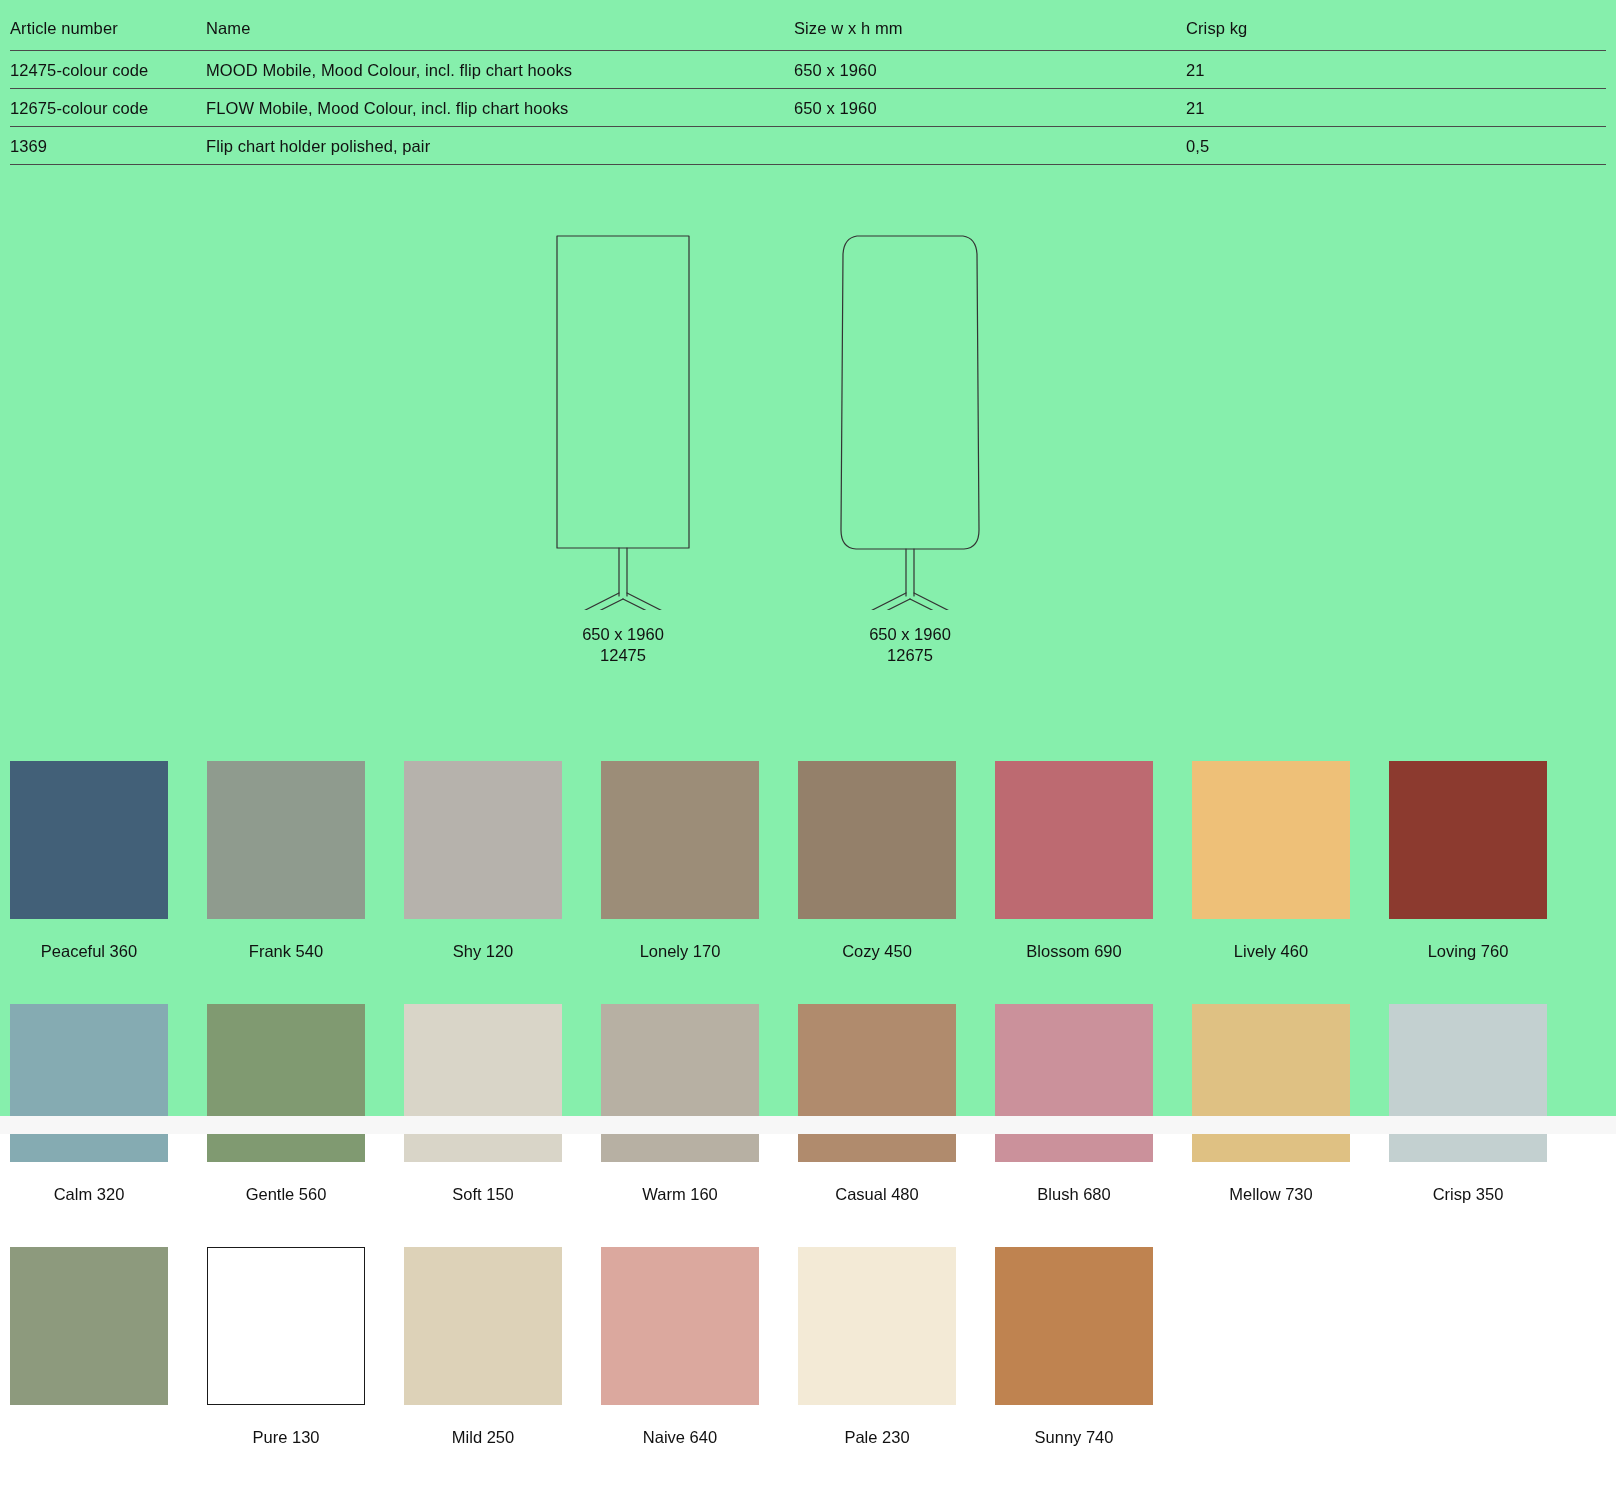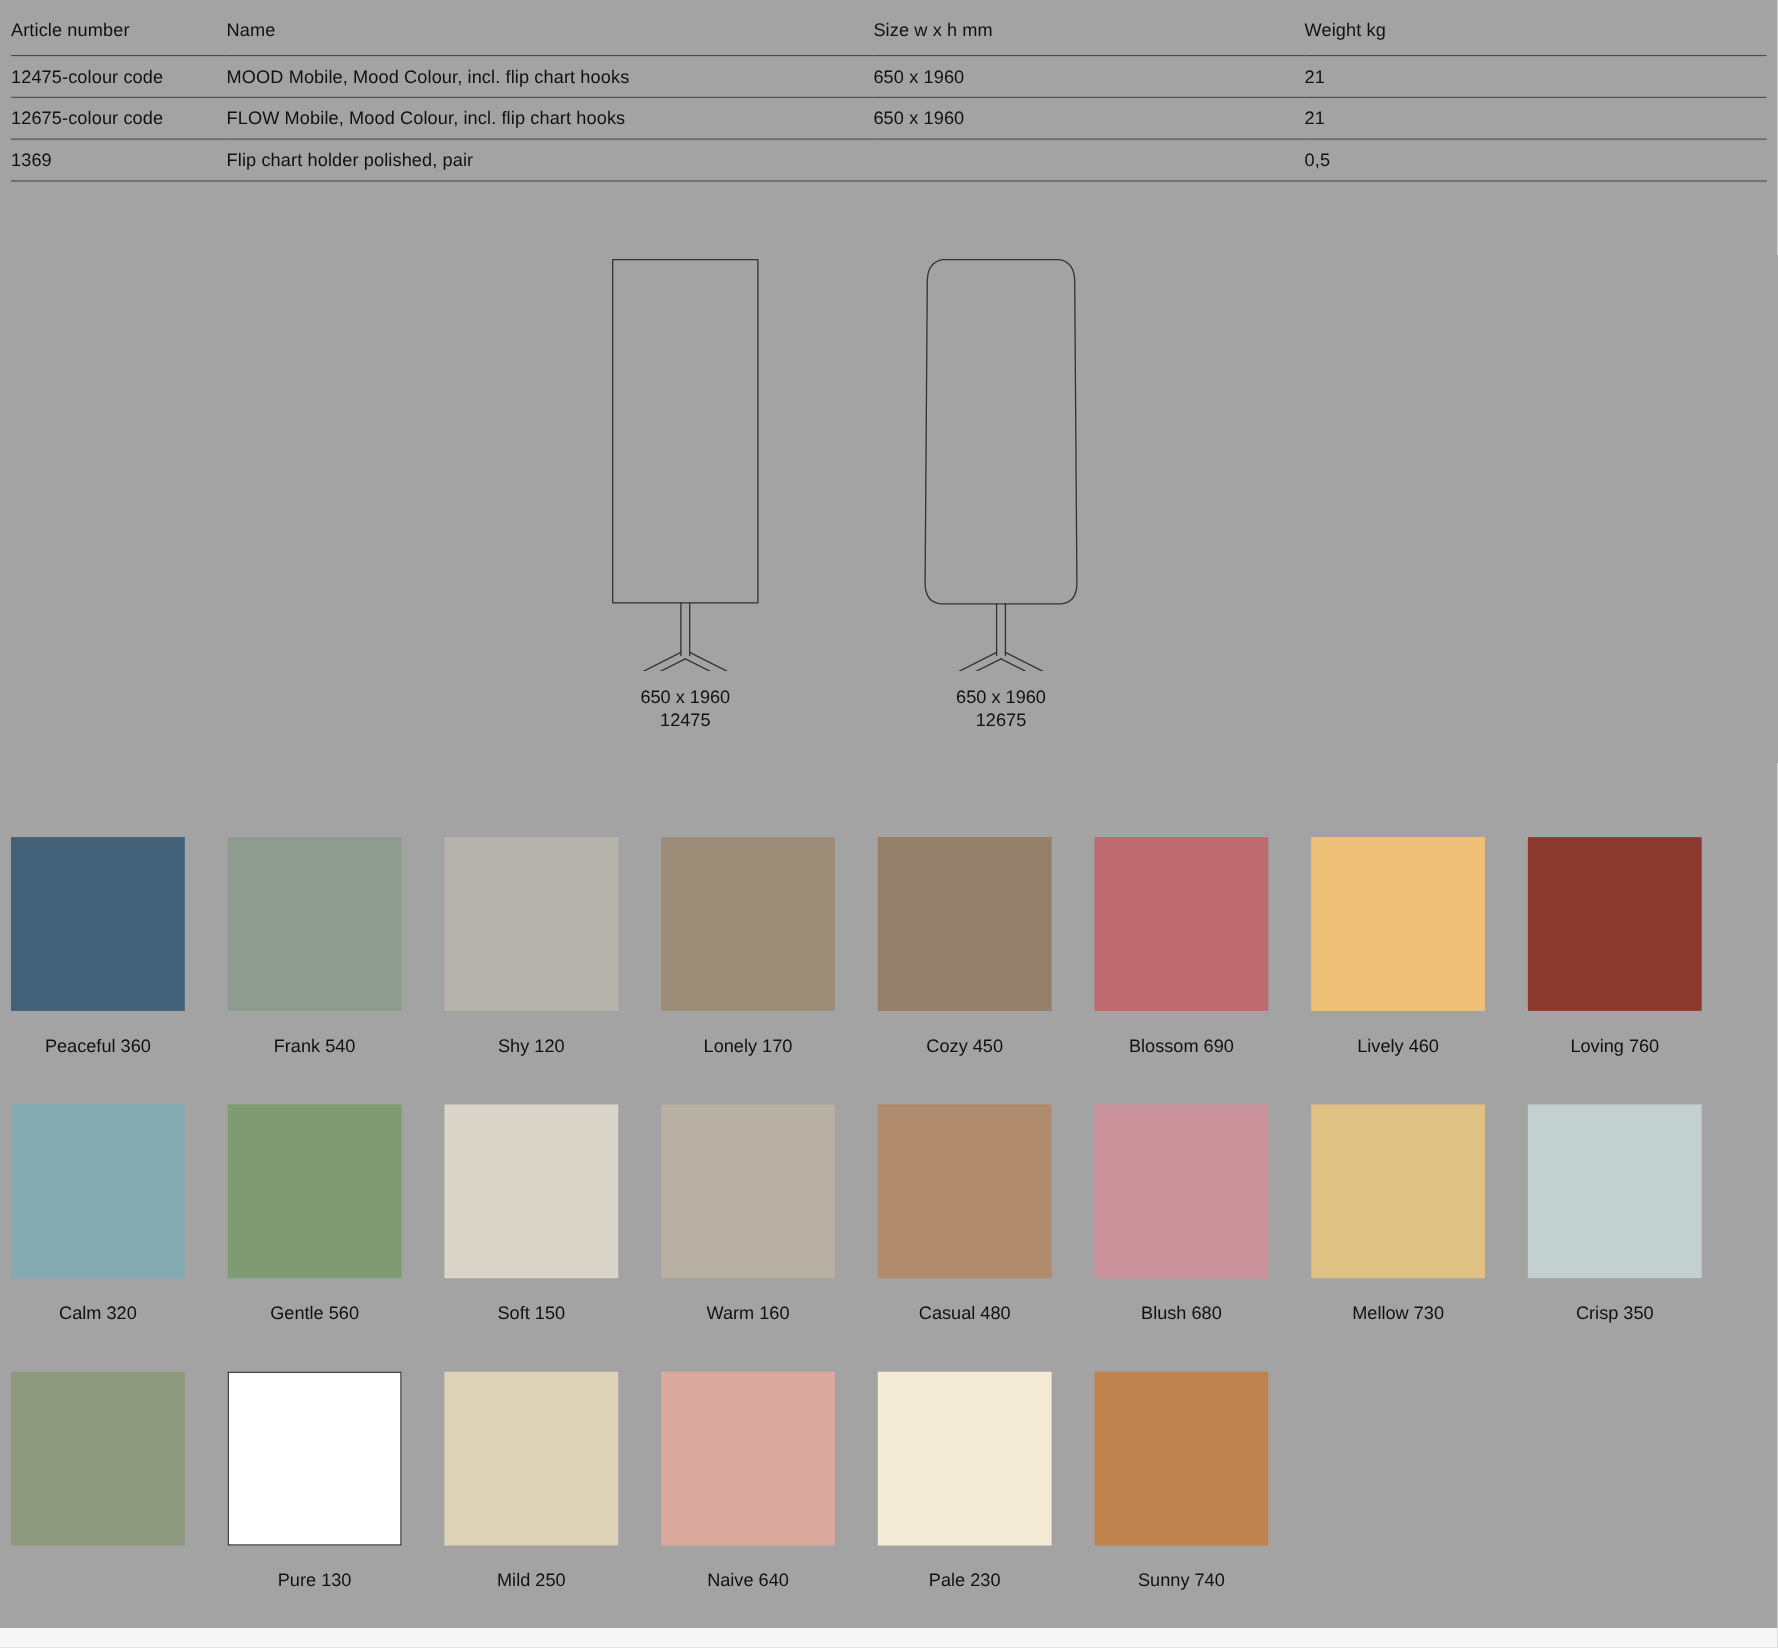--- a/index.html
+++ b/index.html
@@ -4,21 +4,21 @@
 <style>
   * { box-sizing: border-box; margin: 0; padding: 0; }
   html, body {
     width: 1616px;
     height: 1498px;
     background: #ffffff;
     font-family: "Liberation Sans", sans-serif;
     color: #111111;
     overflow: hidden;
   }
-  .page { position: relative; width: 1616px; height: 1498px; background:#a3a3a3; }
+  .page { position: relative; width: 1616px; height: 1134px; background:#86efac; }
 
   
   .spec-table {
     position: absolute;
     left: 10px; top: 18px;
     width: 1596px;
     border-collapse: collapse;
     font-size: 16.5px;
     letter-spacing: .1px;
   }
@@ -109,21 +109,21 @@
 <body>
 
 <div class="page">
 
   <table class="spec-table">
     <thead>
       <tr>
         <th class="col-art">Article number</th>
         <th class="col-name">Name</th>
         <th class="col-size">Size w x h mm</th>
-        <th class="col-weight">Weight kg</th>
+        <th class="col-weight">Crisp kg</th>
       </tr>
     </thead>
     <tbody>
       <tr>
         <td class="col-art">12475-colour code</td>
         <td class="col-name">MOOD Mobile, Mood Colour, incl. flip chart hooks</td>
         <td class="col-size">650 x 1960</td>
         <td class="col-weight">21</td>
       </tr>
       <tr>

